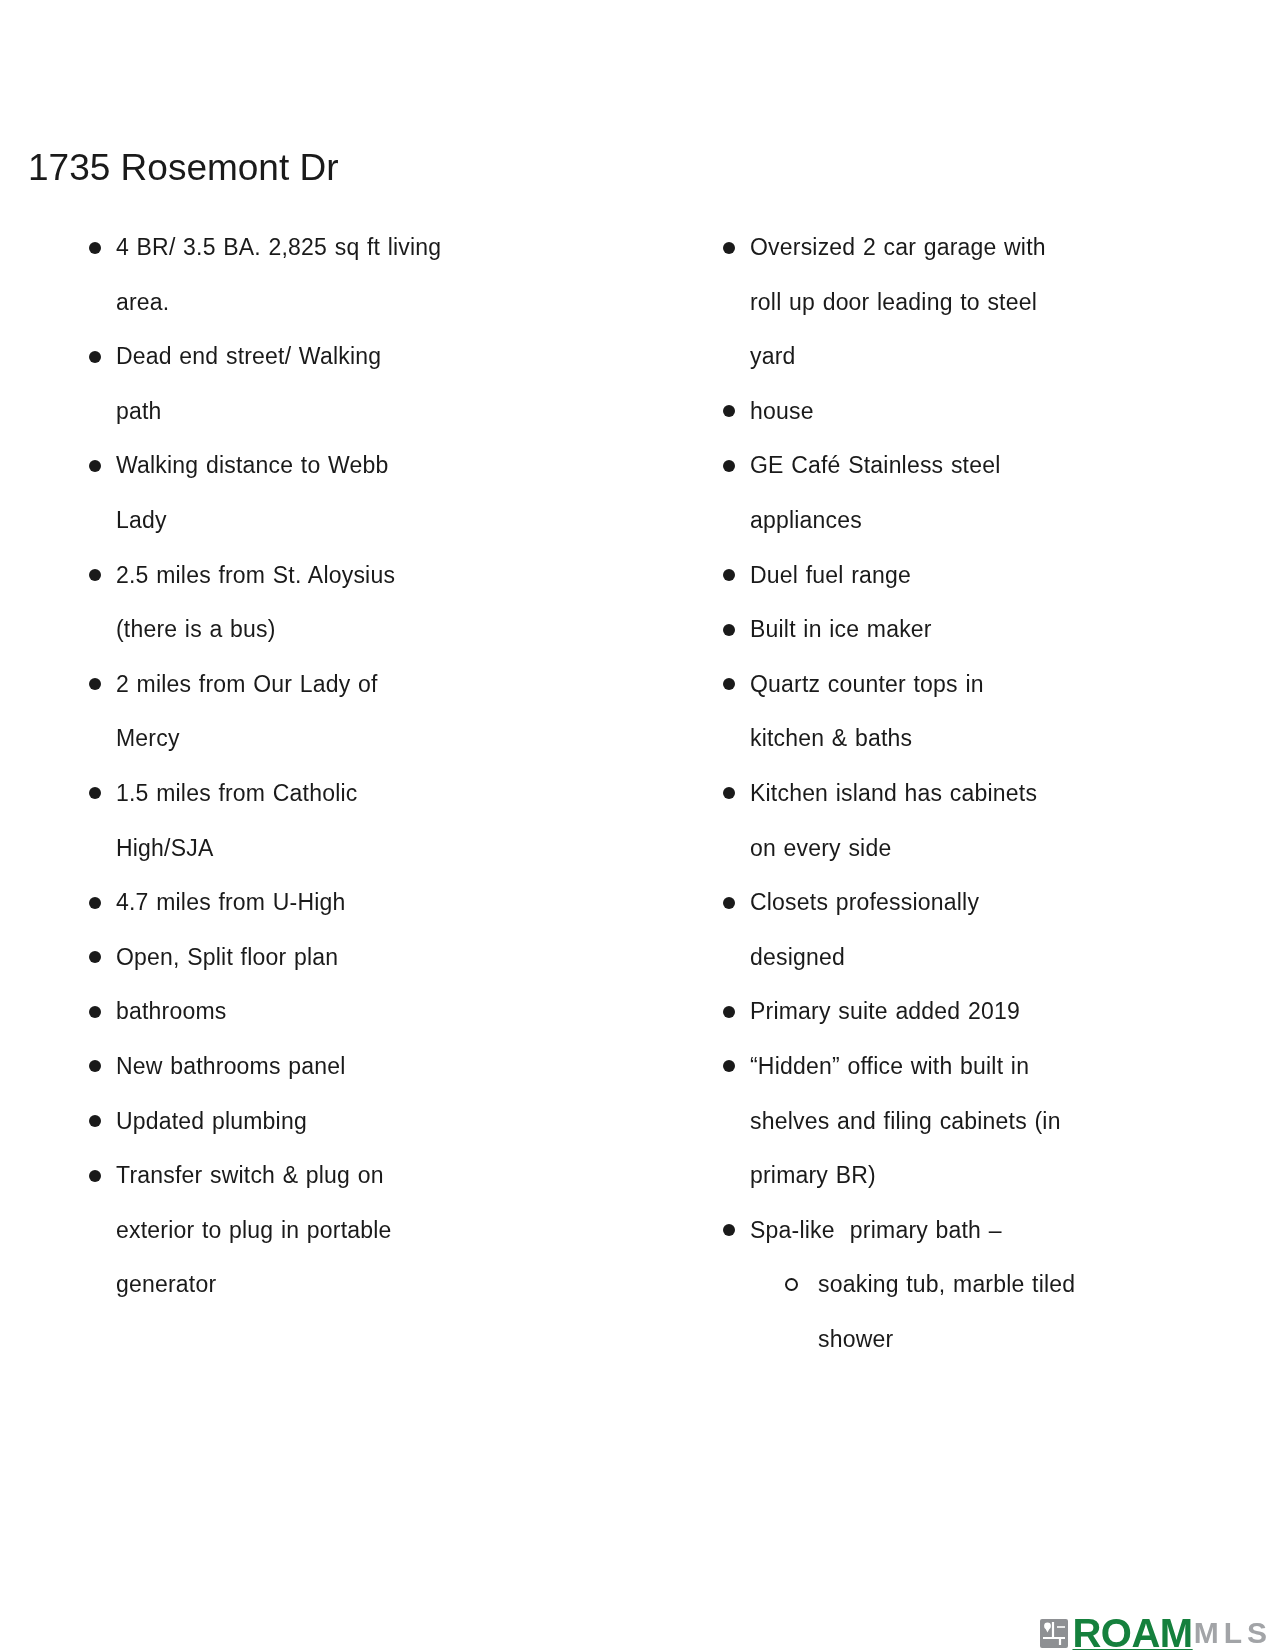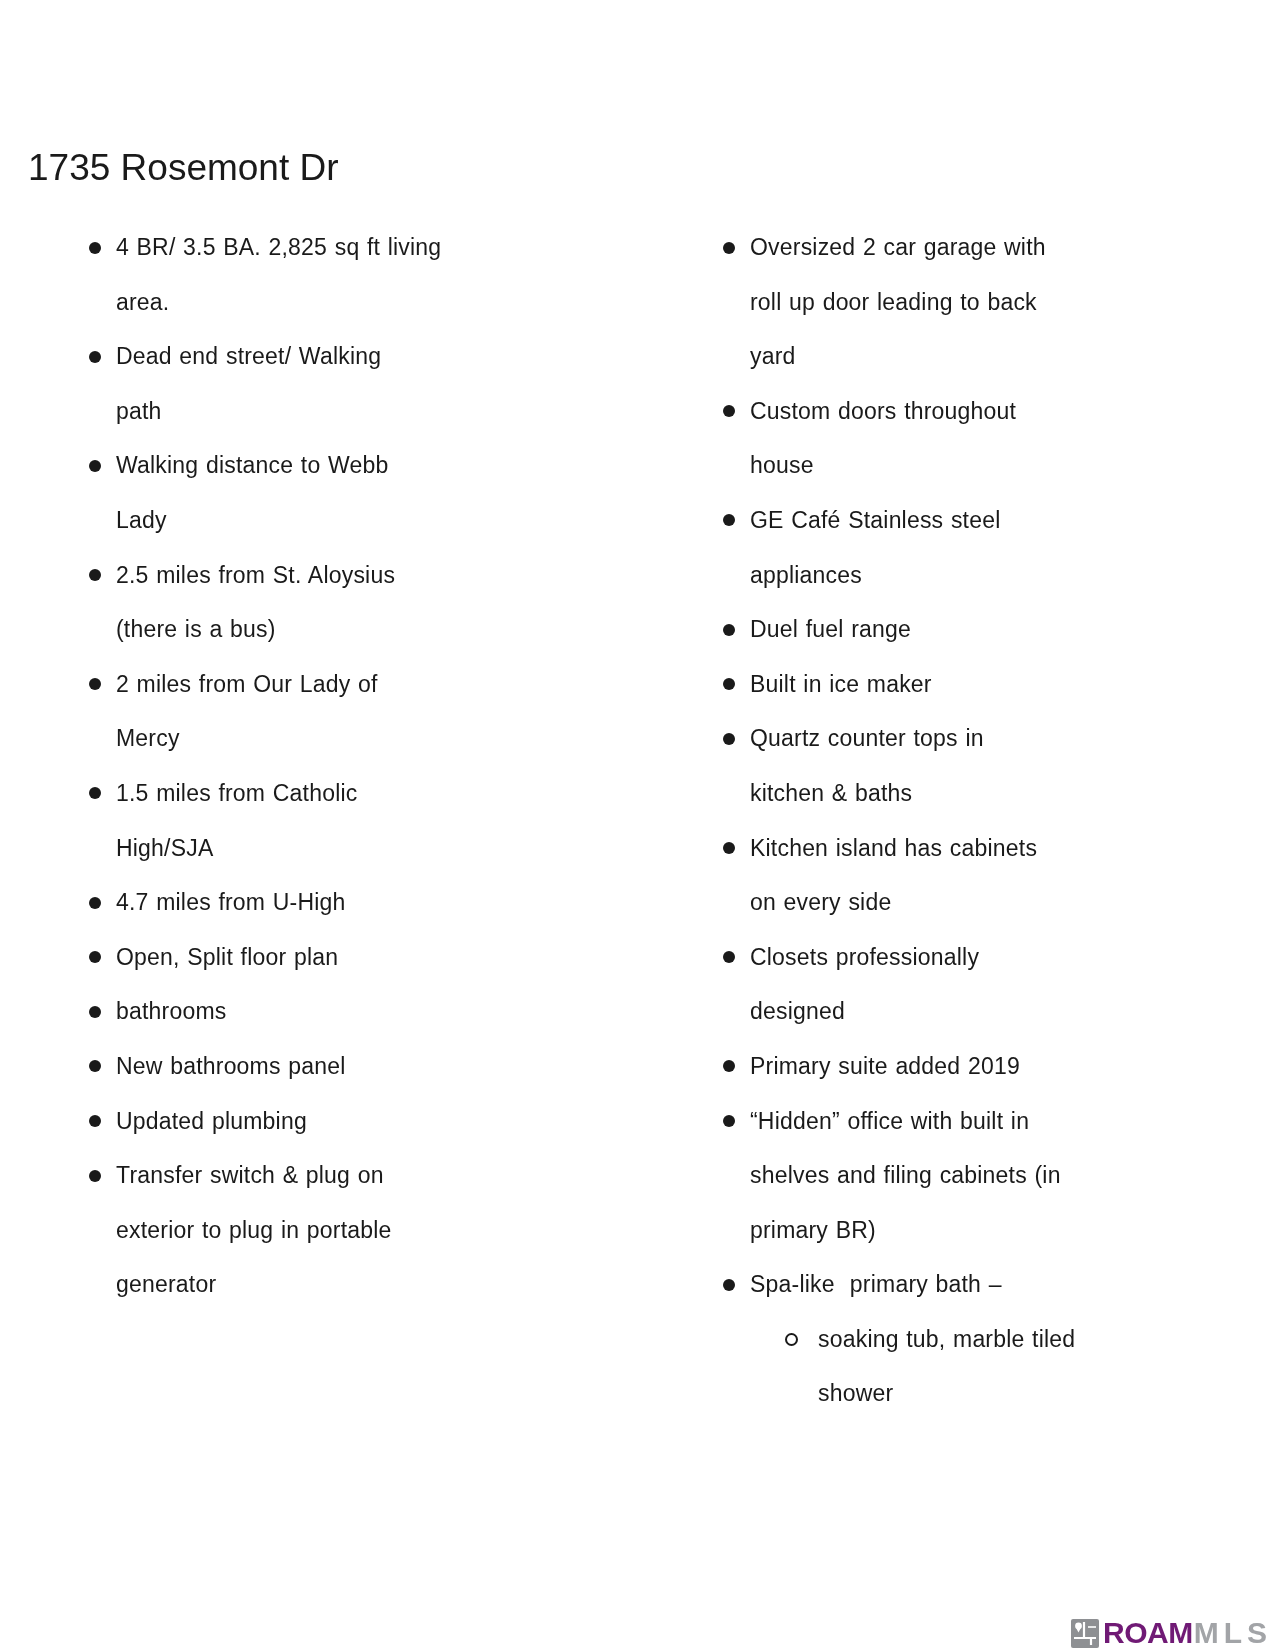--- a/index.html
+++ b/index.html
@@ -66,24 +66,25 @@
   .logo {
     position: absolute;
     right: 3px;
     bottom: 2px;
     display: flex;
     align-items: center;
     line-height: 30px;
   }
   .logo svg { width: 28px; height: 29px; margin-right: 4px; display: block; }
   .logo-roam {
-    font-size: 30px;
+    font-size: 40px;
     font-weight: 800;
-    color: #701a75;
+    color: #15803d;
     letter-spacing: -0.5px;
+    text-decoration: underline;
   }
   .logo-mls {
     font-size: 30px;
     font-weight: 700;
     color: #a2a4a7;
     letter-spacing: 5px;
     margin-left: 1px;
   }
 </style>
 </head>
@@ -148,26 +149,25 @@
         <span class="bullet"></span>
         <div class="ln">Transfer switch &amp; plug on</div>
         <div class="ln">exterior to plug in portable</div>
         <div class="ln">generator</div>
       </li>
     </ul>
   <ul class="col" id="col-right">
       <li class="item">
         <span class="bullet"></span>
         <div class="ln">Oversized 2 car garage with</div>
-        <div class="ln">roll up door leading to back</div>
+        <div class="ln">roll up door leading to steel</div>
         <div class="ln">yard</div>
       </li>
       <li class="item">
         <span class="bullet"></span>
-        <div class="ln">Custom doors throughout</div>
         <div class="ln">house</div>
       </li>
       <li class="item">
         <span class="bullet"></span>
         <div class="ln">GE Café Stainless steel</div>
         <div class="ln">appliances</div>
       </li>
       <li class="item">
         <span class="bullet"></span>
         <div class="ln">Duel fuel range</div>

